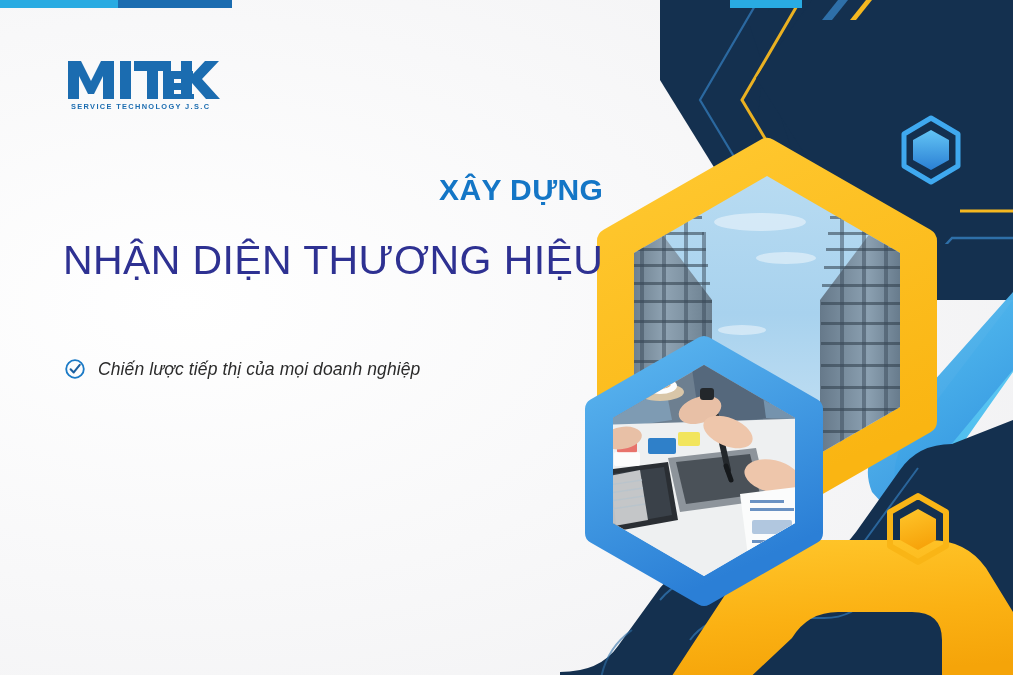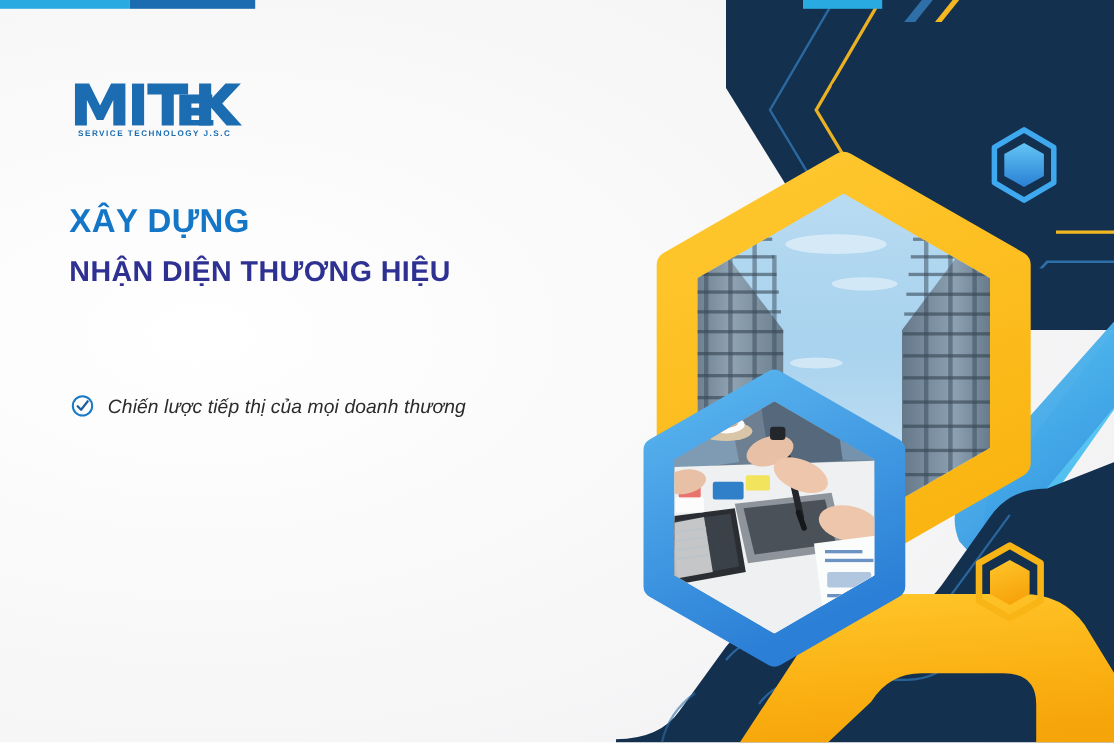--- a/index.html
+++ b/index.html
@@ -22,36 +22,36 @@
   .seg-blue-l{ left:118px; width:114px; background:#1B6CB0; }
   .seg-cyan-r{ left:730px; width:72px;  background:#29ABE2; }
 
   
   .art{ position:absolute; inset:0; z-index:10; }
   .art svg{ display:block; width:1013px; height:675px; }
 
   
   .content{ position:absolute; left:0; top:0; z-index:30; width:600px; height:675px; }
 
-  .logo{ position:absolute; left:68px; top:72px; width:230px; }
+  .logo{ position:absolute; left:68px; top:57px; width:230px; }
   .logo-mark{ display:block; }
   .logo-sub{
     font-size:7.4px; letter-spacing:1.35px; font-weight:700;
     color:#1B6CB0; margin-top:1px; margin-left:3px;
     font-family:"Liberation Sans", sans-serif;
   }
 
-  .headline{ position:absolute; left:63px; top:184px; }
+  .headline{ position:absolute; left:63px; top:172px;text-align:right; }
   .headline .l1{
     font-size:30px; font-weight:700; letter-spacing:0.4px;
     color:#1476C6; line-height:1.22; white-space:nowrap;
   }
   .headline .l2{
-    font-size:26px; font-weight:700; letter-spacing:0.4px;
-    color:#2E3192; line-height:1.22; margin-top:10px; white-space:nowrap;
+    font-size:41px; font-weight:400; letter-spacing:0.4px;
+    color:#2E3192; line-height:1.22; margin-top:26px; white-space:nowrap;
   }
 
   .bullets{ position:absolute; left:64px; top:358px; }
   .bullet{ display:flex; align-items:center; gap:12px; margin-bottom:11px; }
   .bullet .ck{ flex:0 0 auto; width:22px; height:22px; }
   .bullet .tx{
     font-size:17.5px; font-style:italic; color:#2B2B2B;
     letter-spacing:0.1px; white-space:nowrap;
   }
 </style>
@@ -346,19 +346,19 @@
       <div class="l2">NHẬN DIỆN THƯƠNG HIỆU</div>
     </div>
 
     <div class="bullets">
 
       <div class="bullet">
         <svg class="ck" viewBox="0 0 24 24">
           <circle cx="12" cy="12" r="9.6" fill="none" stroke="#1B7AC6" stroke-width="2"></circle>
           <path d="M7.2 12.3 L10.6 15.8 L17.2 7.4" fill="none" stroke="#1B5E9E" stroke-width="2.2" stroke-linecap="round" stroke-linejoin="round"></path>
         </svg>
-        <span class="tx">Chiến lược tiếp thị của mọi doanh thương</span>
+        <span class="tx">Chiến lược tiếp thị của mọi doanh nghiệp</span>
       </div>
 
 
     </div>
   </div>
 </div>
 
 </body></html>

